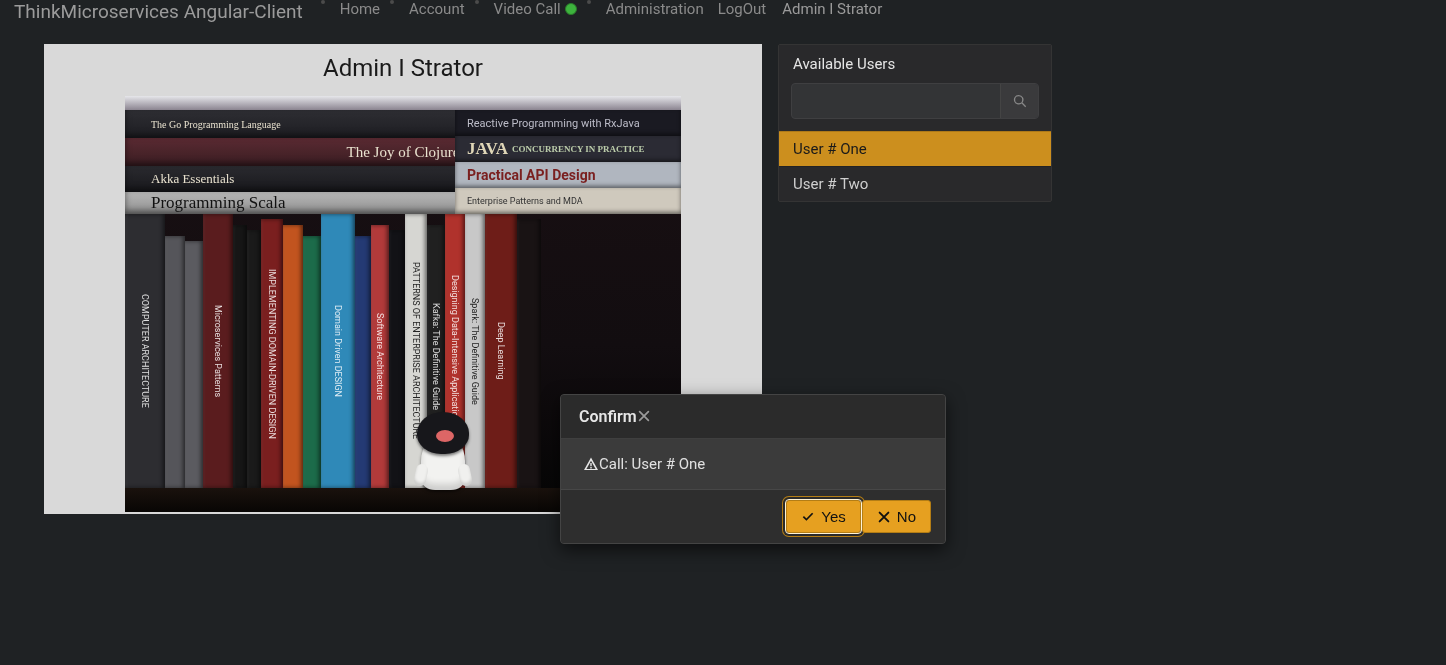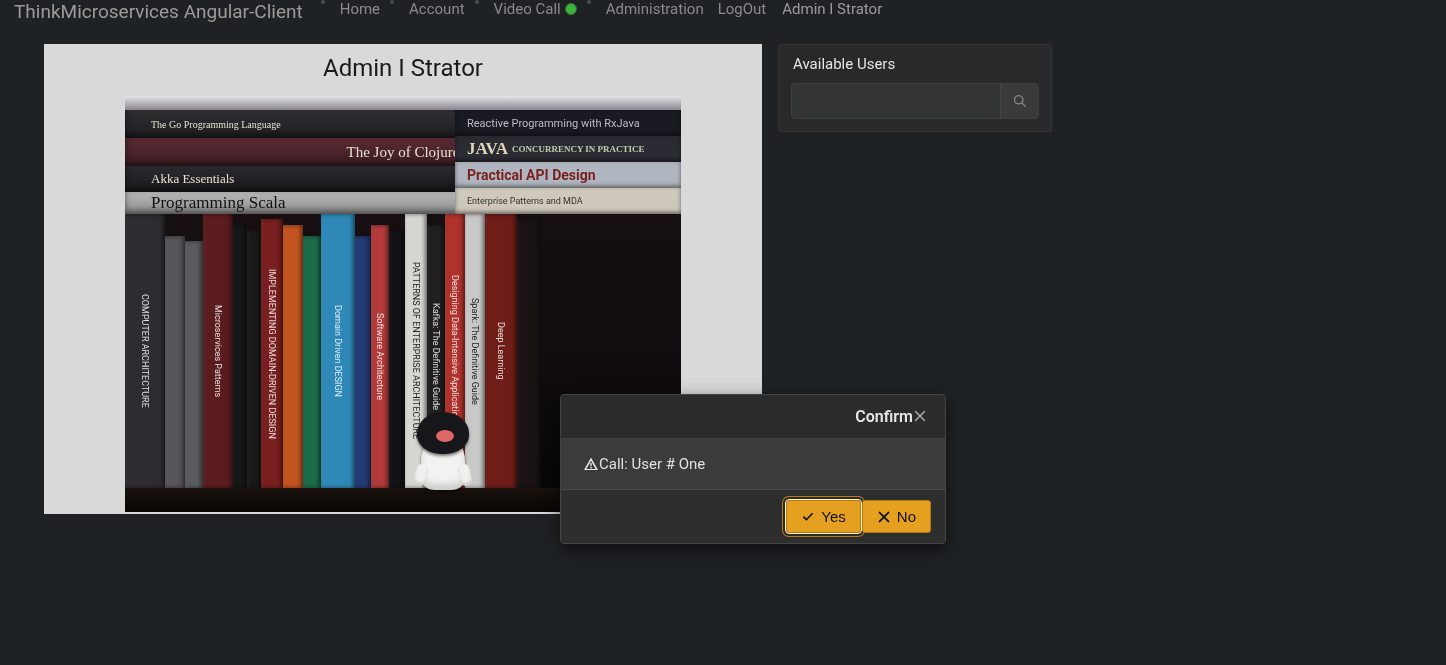--- a/index.html
+++ b/index.html
@@ -239,21 +239,21 @@
     border-radius: 4px;
     box-shadow: 0 6px 18px rgba(0,0,0,.6);
     overflow: hidden;
   }
   .modal-header {
     background: #2b2b2b;
     color: #e6e6e6;
     font-weight: 600;
     padding: 12px 18px;
     display: flex;
-    justify-content: flex-end;
+    justify-content: flex-start;
     align-items: center;
     border-bottom: 1px solid #3f3f3f;
   }
   .modal-close {
     color: #9a9a9a;
     font-size: 18px;
     cursor: pointer;
     line-height: 1;
   }
   .modal-body {
@@ -379,20 +379,24 @@
     <div class="users-search-row">
       <div class="search-wrap">
         <input class="search-input" value="" style="">
         <button class="search-btn">
           <svg class="ico" viewBox="0 0 16 16">
             <path d="M6.5 1a5.5 5.5 0 0 1 4.38 8.83l4.15 4.14-1.06 1.06-4.14-4.15A5.5 5.5 0 1 1 6.5 1zm0 1.5a4 4 0 1 0 0 8 4 4 0 0 0 0-8z"></path>
           </svg>
         </button>
       </div>
     </div>
+    <div id="user-list">
+        <div class="user-row selected">User # One</div>
+        <div class="user-row">User # Two</div>
+      </div>
   </div>
 
 </div>
 
 <div class="modal">
   <div class="modal-header">
     <span>Confirm</span>
     <span class="modal-close">
       <svg class="ico" viewBox="0 0 16 16">
           <path d="M3 3l10 10M13 3L3 13" stroke="currentColor" stroke-width="2" fill="none" stroke-linecap="round"></path>

